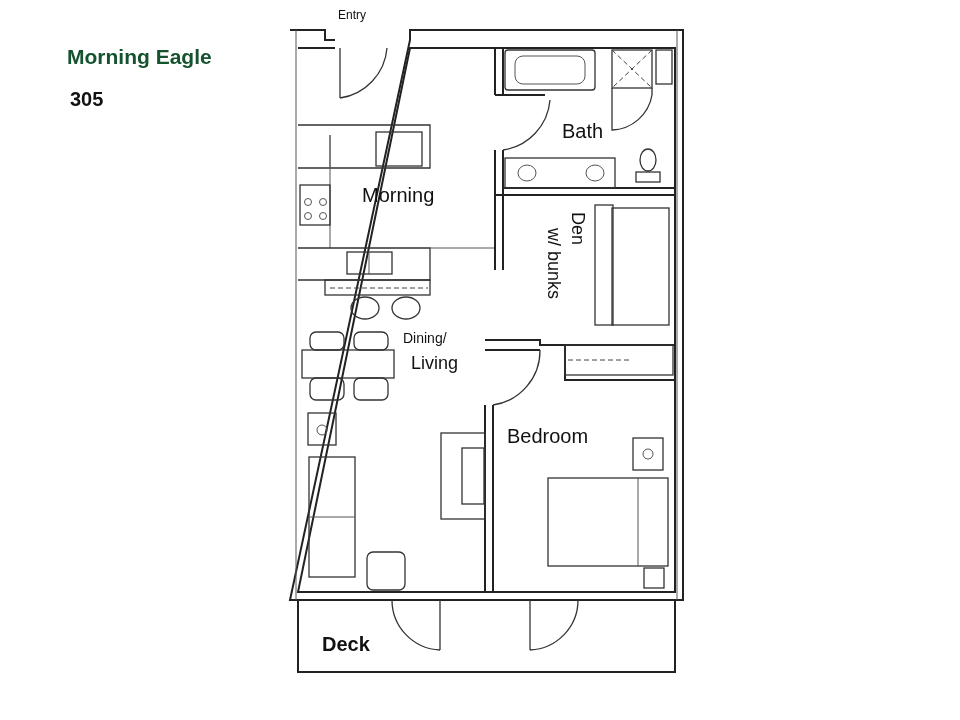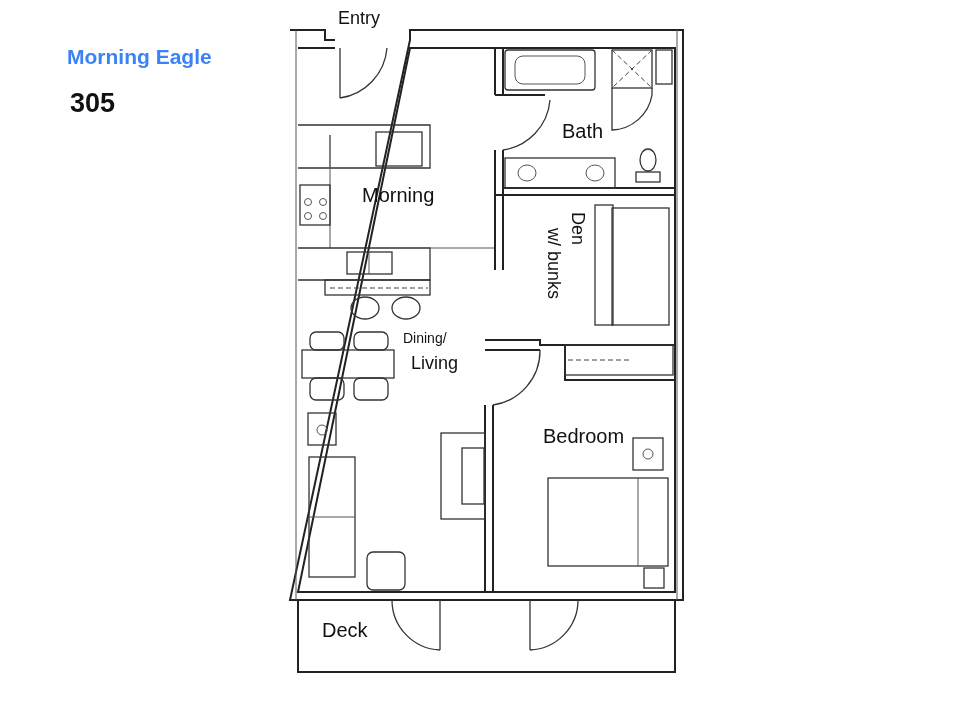--- a/index.html
+++ b/index.html
@@ -1,18 +1,18 @@
 <!DOCTYPE html>
 <html><head>
 <meta charset="utf-8">
 <style>
   html,body{margin:0;padding:0;background:#fff;}
   body{width:960px;height:720px;position:relative;overflow:hidden;font-family:"Liberation Sans",sans-serif;}
-  .title{position:absolute;left:67px;top:45px;font-weight:bold;font-size:21px;color:#3b82f6;}
-  .unit{position:absolute;left:70px;top:88px;font-weight:bold;font-size:27px;color:#111;}
+  .title{position:absolute;left:67px;top:45px;font-weight:bold;font-size:21px;color:#14532d;}
+  .unit{position:absolute;left:70px;top:88px;font-weight:bold;font-size:20px;color:#111;}
   svg{position:absolute;left:0;top:0;}
   .lbl{position:absolute;font-size:20px;color:#111;white-space:nowrap;}
   .w{stroke:#222;stroke-width:2;fill:none;}
   .t{stroke:#333;stroke-width:1.3;fill:none;}
   .thin{stroke:#555;stroke-width:1;fill:none;}
   .d{stroke:#444;stroke-width:1;fill:none;stroke-dasharray:5 3;}
 </style>
 </head>
 <body>
 
@@ -113,21 +113,21 @@
 
   <g>
     <path class="w" d="M298 600 V672 H675 V600"></path>
     <line class="t" x1="440" y1="600" x2="440" y2="650"></line>
     <path class="t" d="M440 650 A50 50 0 0 1 392 600"></path>
     <line class="t" x1="530" y1="600" x2="530" y2="650"></line>
     <path class="t" d="M530 650 A50 50 0 0 0 578 600"></path>
   </g>
 </svg>
 
-<div class="lbl" style="left:338px;top:8px;font-size:18px;">Entry</div>
+<div class="lbl" style="left:338px;top:8px;font-size:12px;">Entry</div>
 <div class="lbl" style="left:362px;top:184px;">Morning</div>
 <div class="lbl" style="left:562px;top:120px;text-align:center;">Bath</div>
 <div class="lbl" style="left:560px;top:212px;font-size:18px;transform:rotate(90deg);transform-origin:left top;left:588px;">Den</div>
 <div class="lbl" style="left:564px;top:228px;font-size:18px;transform:rotate(90deg);transform-origin:left top;">w/ bunks</div>
 <div class="lbl" style="left:403px;top:330px;font-size:14px;">Dining/</div>
 <div class="lbl" style="left:411px;top:353px;font-size:18px;">Living</div>
-<div class="lbl" style="left:507px;top:425px;margin-left:36px;">Bedroom</div>
-<div class="lbl" style="left:322px;top:619px;">Deck</div>
+<div class="lbl" style="left:507px;top:425px;">Bedroom</div>
+<div class="lbl" style="left:322px;top:633px;font-weight:bold;">Deck</div>
 
 </body></html>

